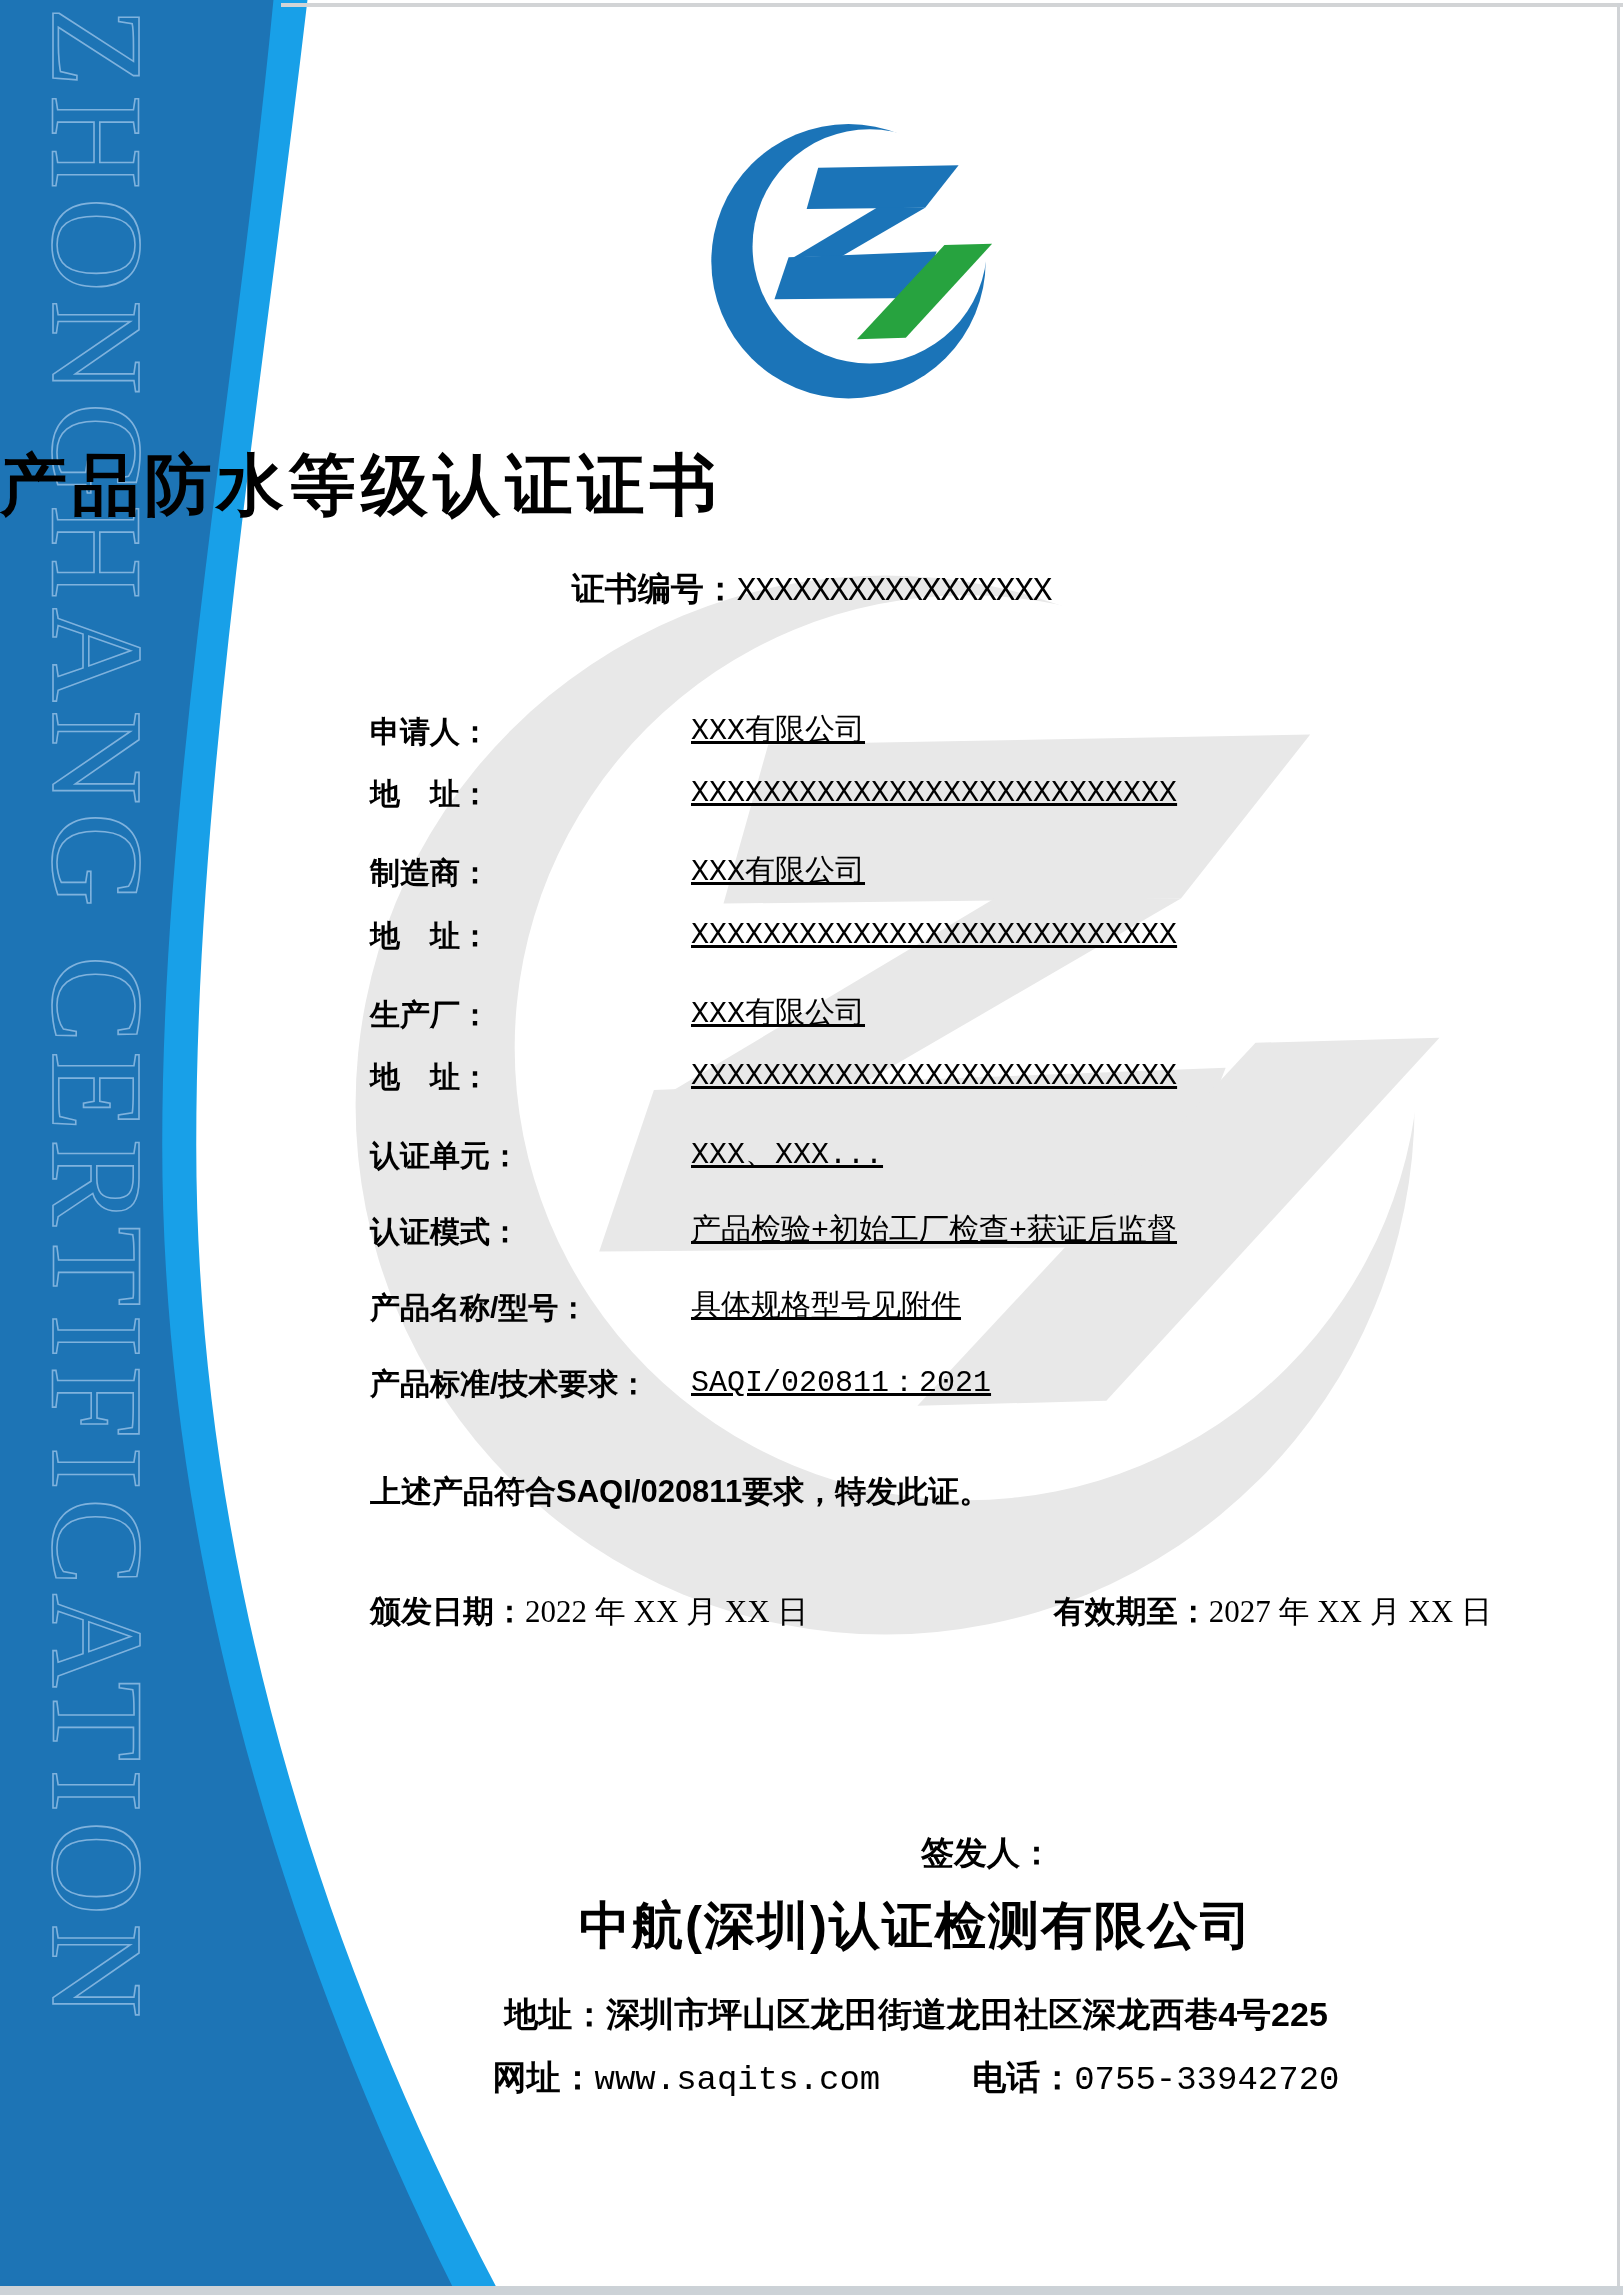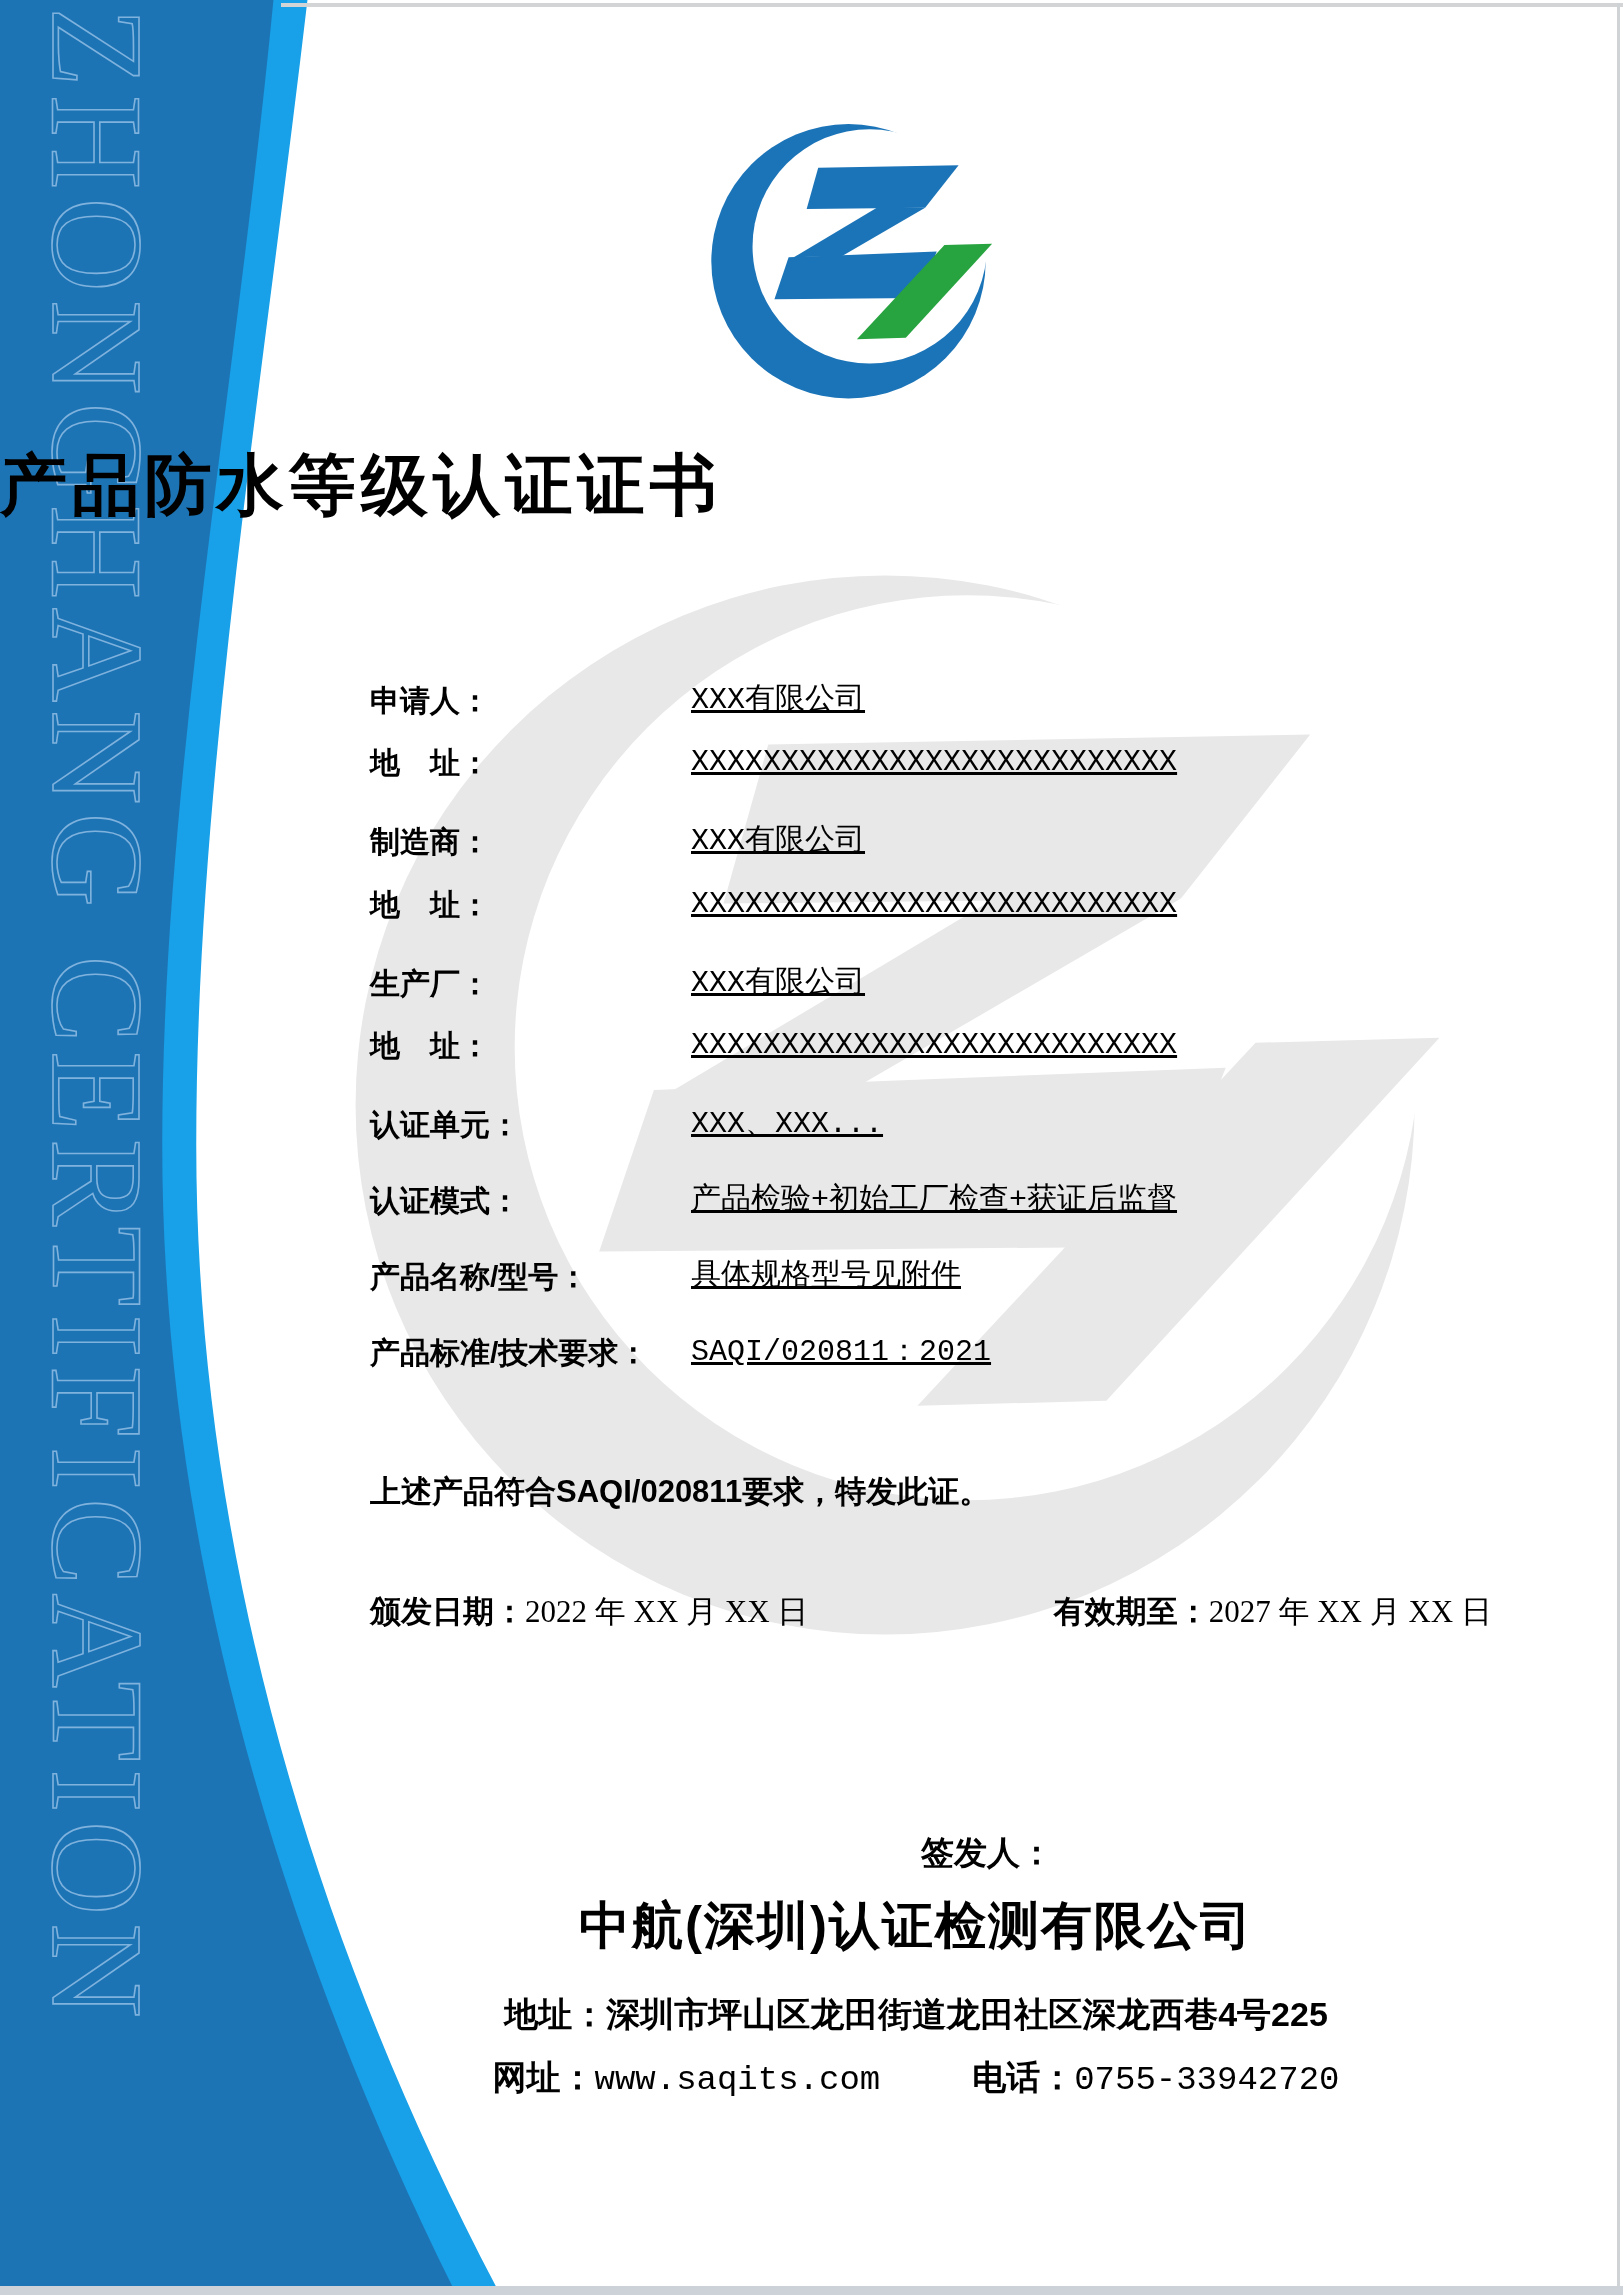--- a/index.html
+++ b/index.html
@@ -32,21 +32,21 @@
   .cert-line {
     position:absolute; left:0; right:0; top:567px; z-index:4;
     text-align:center; font-size:33px; font-weight:600;
   }
   .cert-line .val { font-family:"Liberation Mono", monospace; font-weight:500; letter-spacing:-1.3px; }
 
   .fields { position:absolute; left:370px; top:684px; width:1152px; z-index:4; }
   .frow { display:flex; align-items:flex-start; height:33px; font-size:30px; line-height:33px; }
   .frow .lbl { width:321px; flex:0 0 321px; font-weight:600; }
   .frow .val { font-family:"Liberation Mono", monospace; font-weight:500; white-space:nowrap;text-decoration:underline; }
-  .mb-a { margin-bottom:29.4px; }   
+  .mb-a { margin-bottom:29.4px;margin-top:31px; }   
   .mb-b { margin-bottom:46px; }   
   .mb-c { margin-bottom:43px; }   
 
   .statement { position:absolute; left:370px; top:1471px; z-index:4; font-size:31px; font-weight:600; }
 
   .dates { position:absolute; left:370px; top:1591px; width:1122px; z-index:4;
            display:flex; justify-content:space-between; font-size:31px; font-weight:600; }
   .dates .val { font-family:Liberation Serif, serif; font-weight:500; }
 
   .notes { position:absolute; left:370px; top:1676px; width:1178px; z-index:4;
@@ -88,20 +88,23 @@
     <path d="M0,0 L418,0 C360,600 248,1200 248,1750 C248,2350 420,2950 698,3508 L0,3508 Z" style="fill:var(--band-dark)"></path>
   </svg>
 
   <div class="vertical-text">ZHONGHANG CERTIFICATION</div>
 
   <svg class="logo-header" width="322" height="322" style="--logo-main:var(--logo-blue); --logo-accent:var(--logo-green)" viewBox="0 0 492 492">
     <use href="#zh-logo" width="492" height="492"></use>
   </svg>
 
   <div class="title">产品防水等级认证证书</div>
+  <div class="cert-line">
+    <span class="lbl">证书编号：</span><span class="val">XXXXXXXXXXXXXXXXX</span>
+  </div>
 
   <div class="fields">
     <div class="frow mb-a">
       <span class="lbl">申请人：</span>
       <span class="val">XXX有限公司</span>
     </div>
     <div class="frow mb-b">
       <span class="lbl">地　址：</span>
       <span class="val">XXXXXXXXXXXXXXXXXXXXXXXXXXX</span>
     </div>

